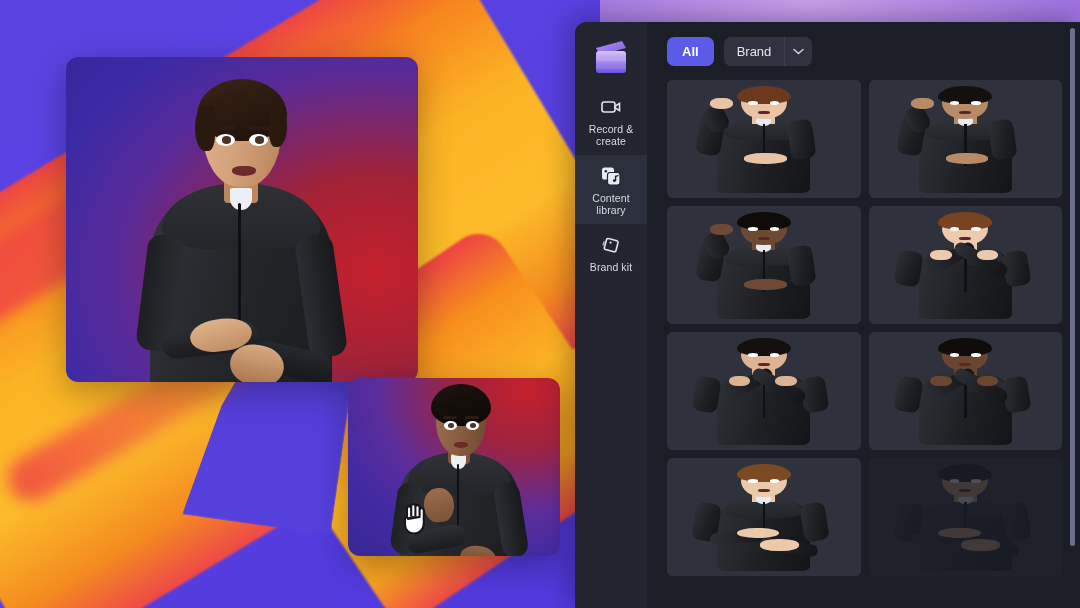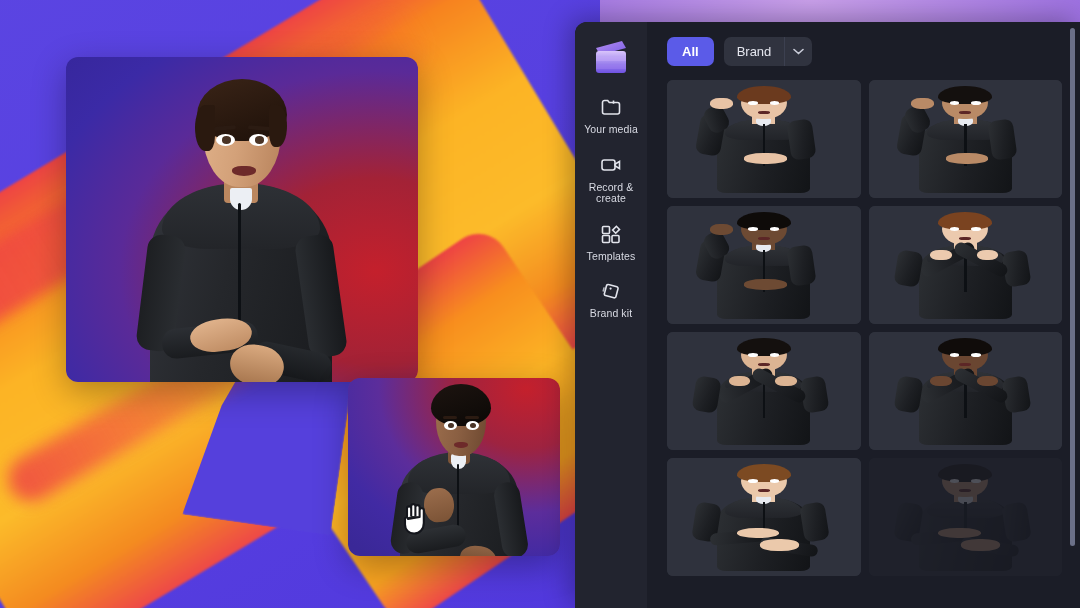--- a/index.html
+++ b/index.html
@@ -315,52 +315,46 @@
       </defs>
       <path d="M4 9 L30 2 L34 9 L8 16 Z" fill="url(#lgA)"></path>
       <rect x="4" y="12" width="30" height="22" rx="3" fill="url(#lgB)"></rect>
       <rect x="4" y="18" width="30" height="4" fill="#c3a8f7" opacity=".55"></rect>
       <rect x="4" y="26" width="30" height="4" fill="#9d7df0" opacity=".5"></rect>
     </svg>
   </div>
 
   <nav id="sidebar">
 
-    <div class="nav-item">
-      <span class="ico">
-        <svg width="24" height="24" viewBox="0 0 24 24" fill="none" stroke="#e2e4ec" stroke-width="1.6">
-          <path d="M3.5 7.5a2 2 0 0 1 2-2h3.2l1.6 2h8.2a2 2 0 0 1 2 2v7.5a2 2 0 0 1-2 2H5.5a2 2 0 0 1-2-2z"></path>
-          <path d="M14.5 5.5v3.3"></path>
-        </svg>
-      </span>
-      <span class="lbl">Your media</span>
-    </div>
 
     <div class="nav-item">
       <span class="ico">
         <svg width="24" height="24" viewBox="0 0 24 24" fill="none" stroke="#e2e4ec" stroke-width="1.6">
           <rect x="3" y="7" width="13" height="10" rx="2.2"></rect>
           <path d="M16 11.2l4.5-2.8v7.2L16 12.8z"></path>
         </svg>
       </span>
       <span class="lbl">Record &amp; create</span>
     </div>
 
-
-    <div class="nav-item">
+    <div class="nav-item active">
       <span class="ico">
-        <svg width="24" height="24" viewBox="0 0 24 24" fill="none" stroke="#e2e4ec" stroke-width="1.6">
-          <rect x="3.5" y="4.5" width="7" height="7" rx="1"></rect>
-          <rect x="3.5" y="13.5" width="7" height="7" rx="1"></rect>
-          <rect x="13" y="13.5" width="7" height="7" rx="1"></rect>
-          <path d="M13.6 8.1l3.8-3.8 3.1 3.1-3.8 3.8z"></path>
+        <svg width="24" height="24" viewBox="0 0 24 24">
+          <rect x="3" y="3.5" width="12" height="12" rx="2.6" fill="#e9ebf2"></rect>
+          <circle cx="6.8" cy="7.2" r="1.25" fill="#22242f"></circle>
+          <circle cx="11.2" cy="11.6" r="1.25" fill="#22242f"></circle>
+          <rect x="8.5" y="8.5" width="12.5" height="12.5" rx="2.6" fill="#e9ebf2" stroke="#22242f" stroke-width="1.2"></rect>
+          <path d="M16.6 12.4v4.1" stroke="#22242f" stroke-width="1.4" stroke-linecap="round"></path>
+          <circle cx="15.3" cy="16.7" r="1.35" fill="#22242f"></circle>
+          <path d="M16.6 12.4l2.4-.7" stroke="#22242f" stroke-width="1.4" stroke-linecap="round"></path>
         </svg>
       </span>
-      <span class="lbl">Templates</span>
+      <span class="lbl">Content library</span>
     </div>
+
 
 
 
     <div class="nav-item">
       <span class="ico">
         <svg width="24" height="24" viewBox="0 0 24 24" fill="none" stroke="#e2e4ec" stroke-width="1.6">
           <path d="M9.5 5.6l8.4 2.2a1.6 1.6 0 0 1 1.1 2l-2.1 7.9a1.6 1.6 0 0 1-2 1.1L6.5 16.6a1.6 1.6 0 0 1-1.1-2l2.1-7.9a1.6 1.6 0 0 1 2-1.1z"></path>
           <circle cx="11.6" cy="9.6" r="1.1" fill="#e2e4ec" stroke="none"></circle>
           <path d="M5.2 8.4l-1.1 4.1" opacity=".75"></path>
         </svg>

